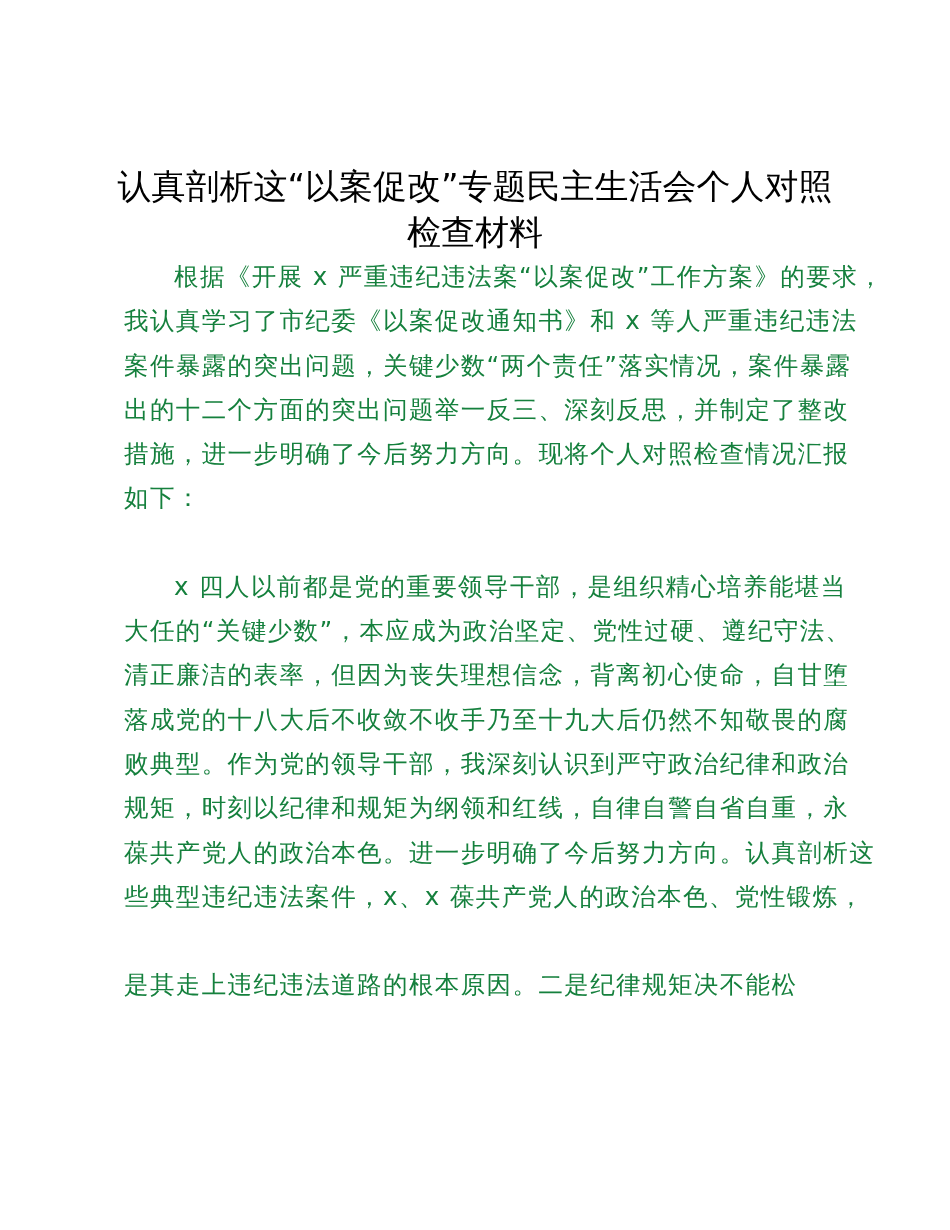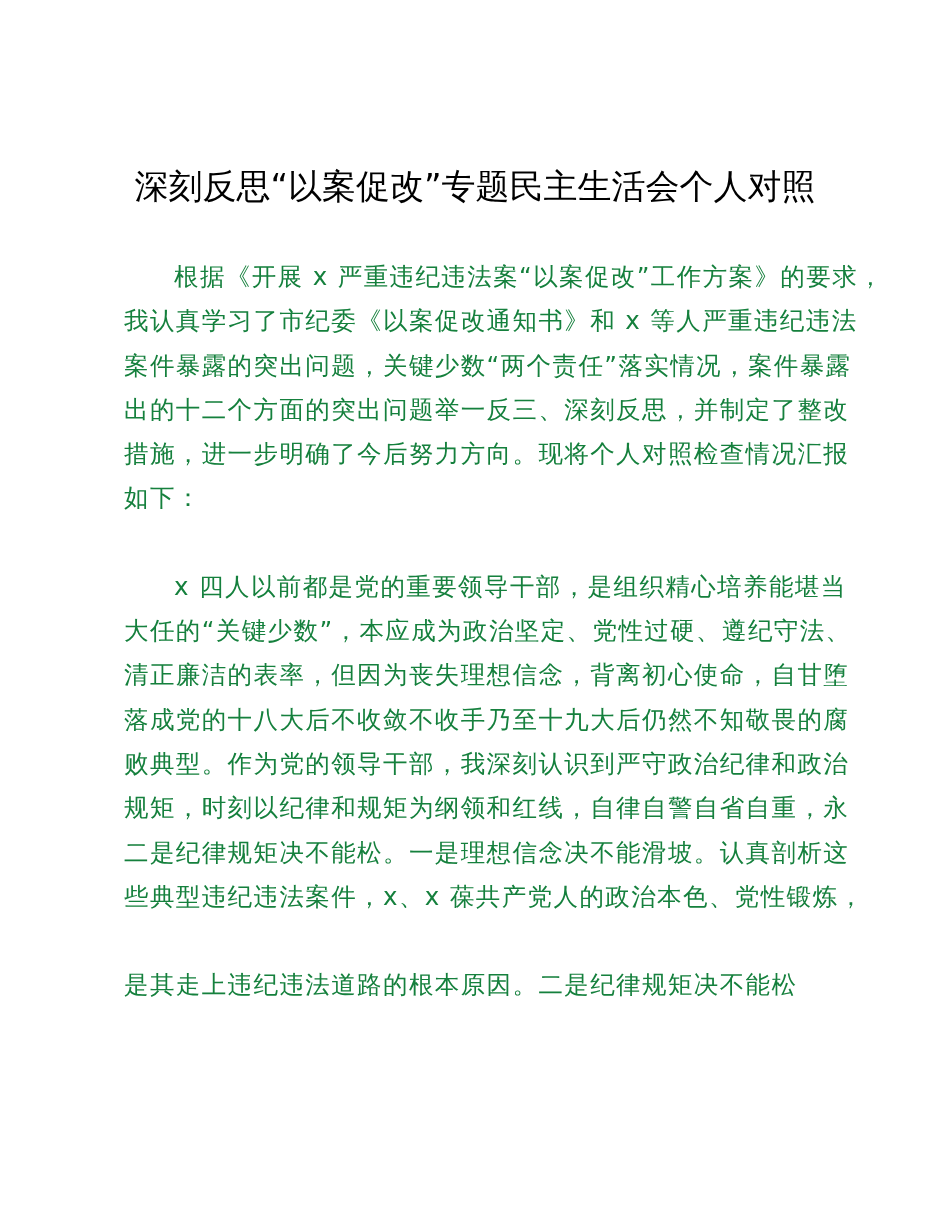--- a/index.html
+++ b/index.html
@@ -11,32 +11,33 @@
   .t1 { top: 166px; }
   .t2 { top: 212px; }
   .line { position: absolute; left: 124px; font-size: 24.5px; line-height: 30px;
           letter-spacing: 1.4px; white-space: nowrap; color: #15803d; }
   .indent { left: 174px; }
 </style>
 </head>
 <body>
 
 <div class="page">
-  <div class="title t1">深刻反思“以案促改”专题民主生活会个人对照</div>
+  <div class="title t1">认真剖析这“以案促改”专题民主生活会个人对照</div>
+  <div class="title t2">检查材料</div>
 
   <div class="line indent" style="top:262px">根据《开展 x 严重违纪违法案“以案促改”工作方案》的要求，</div>
   <div class="line" style="top:306px">我认真学习了市纪委《以案促改通知书》和 x 等人严重违纪违法</div>
   <div class="line" style="top:351px">案件暴露的突出问题，关键少数“两个责任”落实情况，案件暴露</div>
   <div class="line" style="top:395px">出的十二个方面的突出问题举一反三、深刻反思，并制定了整改</div>
   <div class="line" style="top:439px">措施，进一步明确了今后努力方向。现将个人对照检查情况汇报</div>
   <div class="line" style="top:483px">如下：</div>
 
 
   <div class="line indent" style="top:572px">x 四人以前都是党的重要领导干部，是组织精心培养能堪当</div>
   <div class="line" style="top:616px">大任的“关键少数”，本应成为政治坚定、党性过硬、遵纪守法、</div>
   <div class="line" style="top:705px">落成党的十八大后不收敛不收手乃至十九大后仍然不知敬畏的腐</div>
   <div class="line" style="top:660px">清正廉洁的表率，但因为丧失理想信念，背离初心使命，自甘堕</div>
   <div class="line" style="top:749px">败典型。作为党的领导干部，我深刻认识到严守政治纪律和政治</div>
   <div class="line" style="top:793px">规矩，时刻以纪律和规矩为纲领和红线，自律自警自省自重，永</div>
-  <div class="line" style="top:838px">二是纪律规矩决不能松。一是理想信念决不能滑坡。认真剖析这</div>
+  <div class="line" style="top:838px">葆共产党人的政治本色。进一步明确了今后努力方向。认真剖析这</div>
   <div class="line" style="top:882px">些典型违纪违法案件，x、x 葆共产党人的政治本色、党性锻炼，</div>
   <div class="line" style="top:970px">是其走上违纪违法道路的根本原因。二是纪律规矩决不能松</div>
 </div>
 
 </body></html>

